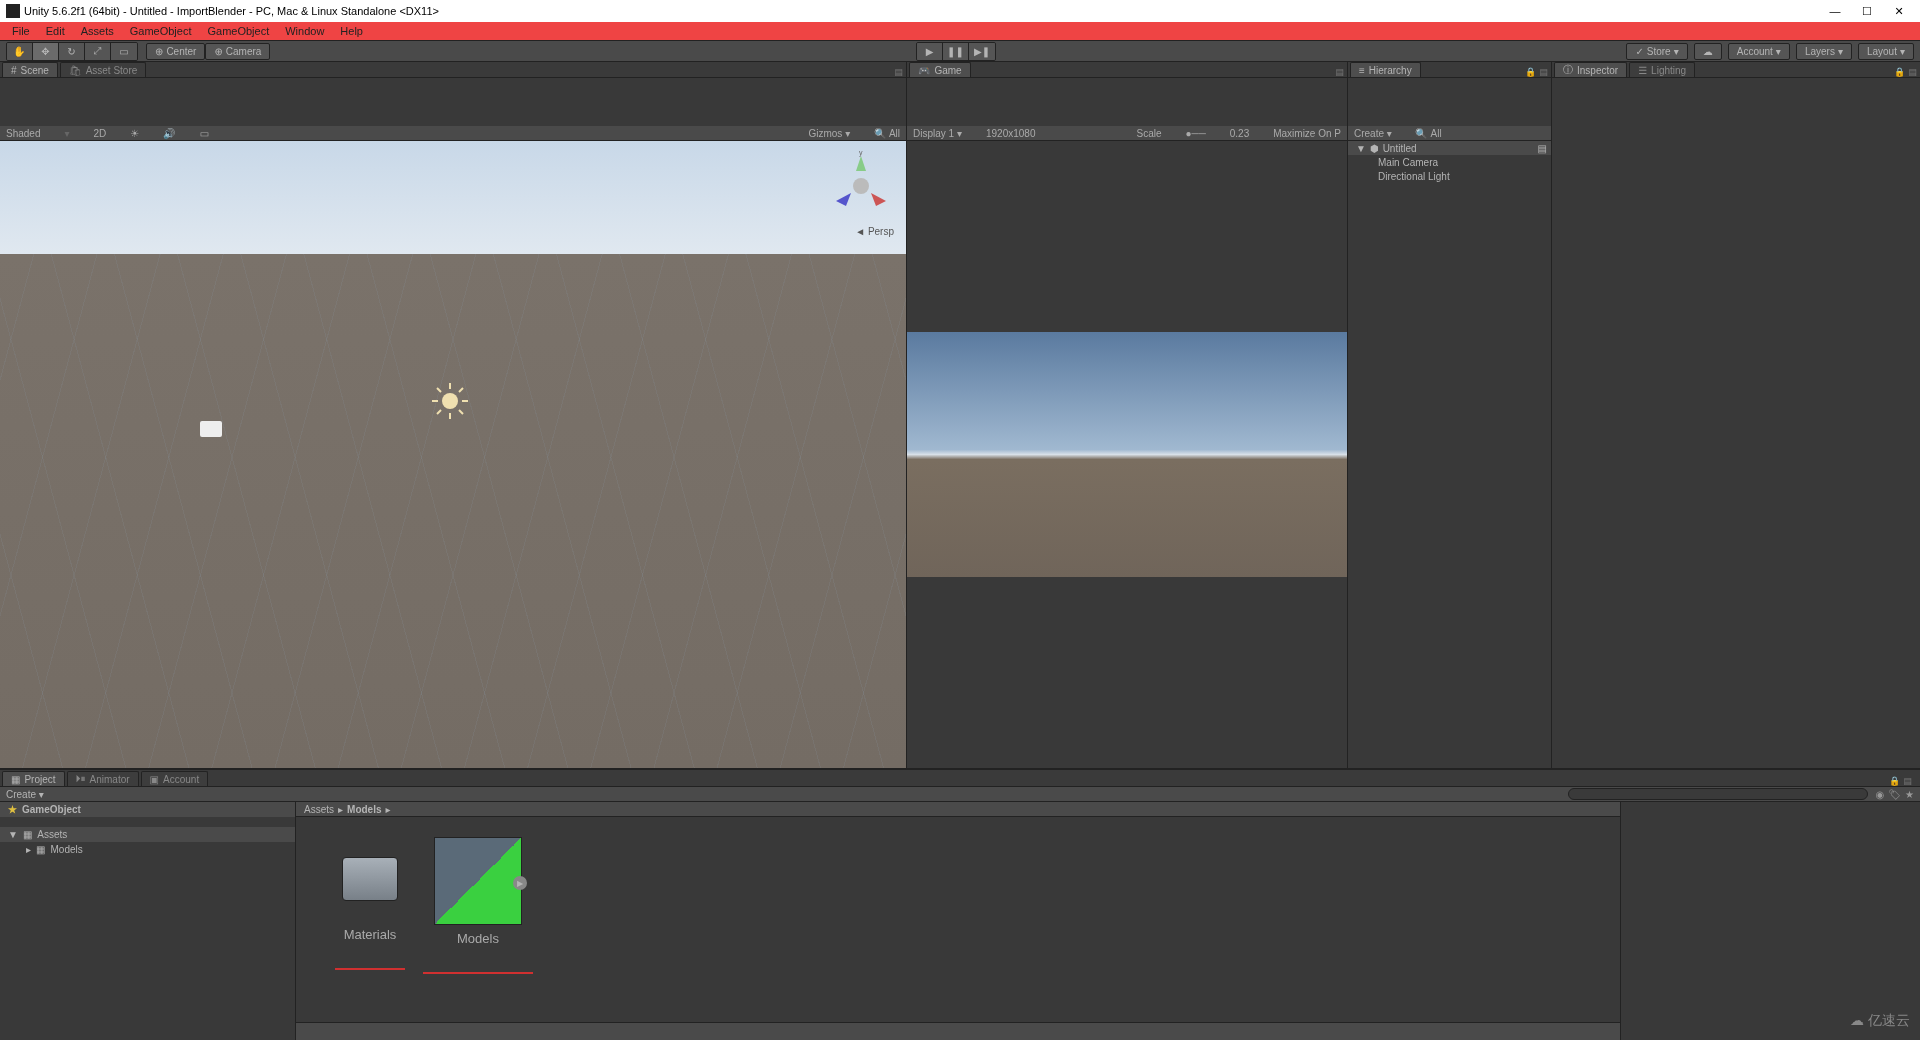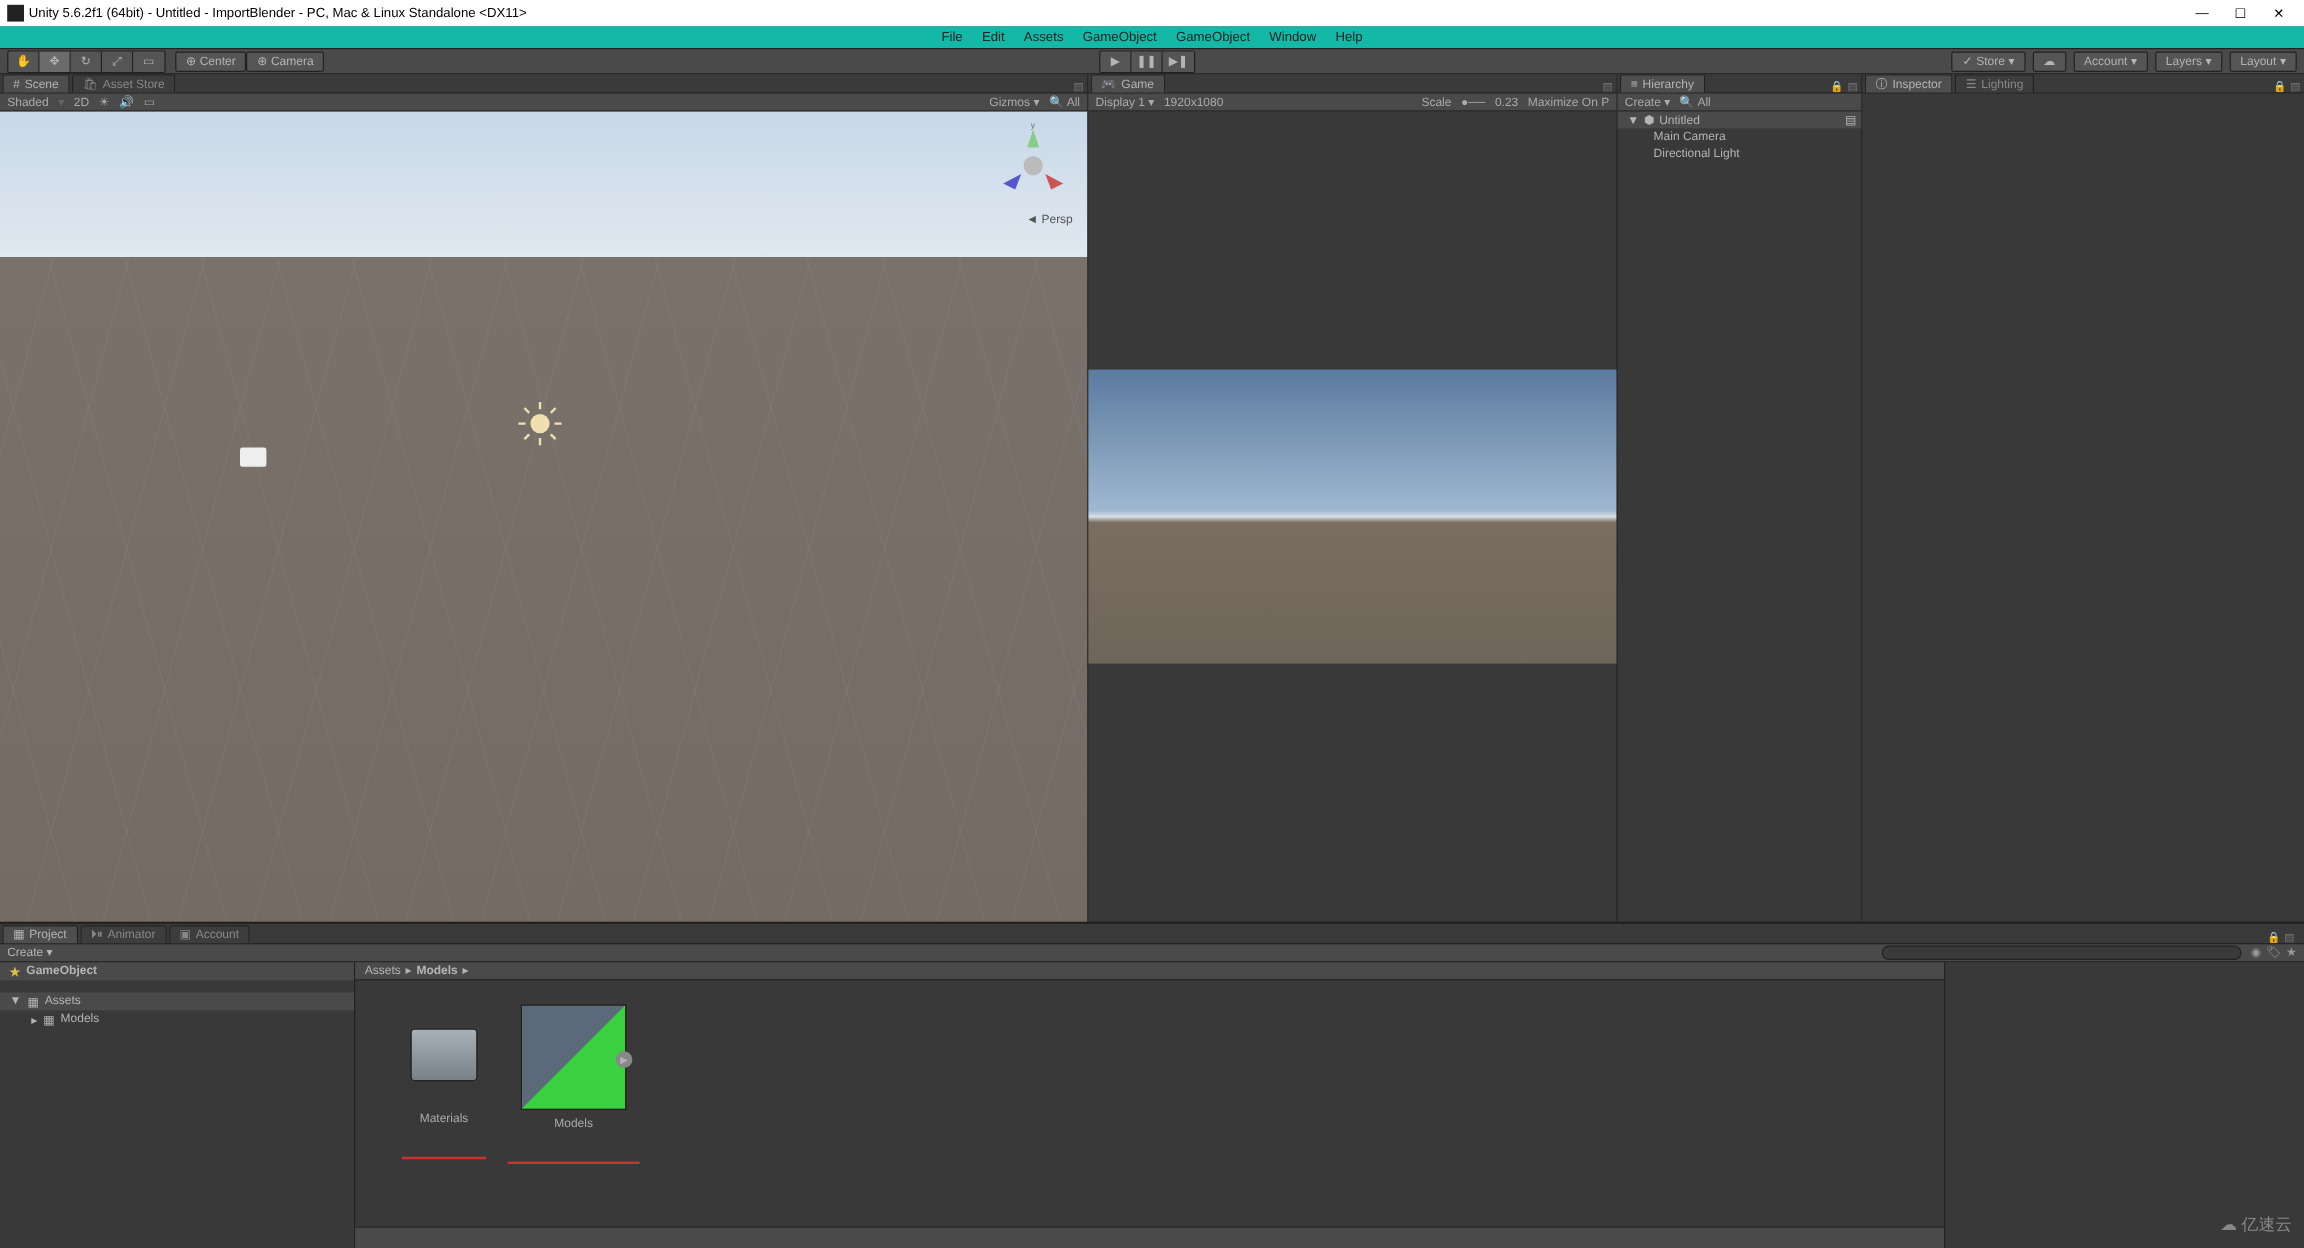--- a/index.html
+++ b/index.html
@@ -2,40 +2,40 @@
 <html><head>
 <meta charset="utf-8">
 <style>
 * { margin: 0; padding: 0; box-sizing: border-box; font-family: Arial, sans-serif; }
 body { width: 1920px; height: 1040px; background: #393939; color: #b4b4b4; font-size: 11px; overflow: hidden; display: flex; flex-direction: column; }
 .titlebar { height: 22px; background: #fff; color: #000; display: flex; align-items: center; padding: 0 6px; justify-content: space-between; }
 .titlebar-left { display: flex; align-items: center; gap: 4px; }
 .unity-logo { width: 14px; height: 14px; background: #222; display: inline-block; }
 .window-controls { display: flex; gap: 18px; padding-right: 8px; }
 .window-controls span { width: 14px; text-align: center; cursor: default; }
-.menubar { height: 18px; background: #14b8a6; color: #222; display: flex; align-items: center; padding: 0 6px; gap: 4px; justify-content: center; }
+.menubar { height: 18px; background: #ef4444; color: #222; display: flex; align-items: center; padding: 0 6px; gap: 4px; }
 .menubar span { padding: 1px 6px; }
 .toolbar { height: 22px; background: #4a4a4a; display: flex; align-items: center; padding: 0 6px; border-top: 1px solid #222; border-bottom: 1px solid #222; }
 .tool-group { display: flex; border: 1px solid #222; border-radius: 2px; overflow: hidden; margin-right: 8px; }
 .tool-btn { width: 26px; height: 17px; background: #555; border-right: 1px solid #222; display: flex; align-items: center; justify-content: center; font-size: 10px; }
 .tool-btn:last-child { border-right: none; }
 .tool-btn.active { background: #6b6b6b; }
 .pill-btn { height: 17px; background: #555; border: 1px solid #222; border-radius: 2px; padding: 0 8px; display: flex; align-items: center; gap: 3px; font-size: 10px; }
 .toolbar-center { position: absolute; left: 50%; transform: translateX(-50%); display: flex; }
 .toolbar-right { margin-left: auto; display: flex; gap: 6px; }
 .main { flex: 1; display: flex; min-height: 0; }
 .scene-col { width: 907px; display: flex; flex-direction: column; border-right: 1px solid #222; }
 .game-col { width: 441px; display: flex; flex-direction: column; border-right: 1px solid #222; }
 .hierarchy-col { width: 204px; display: flex; flex-direction: column; border-right: 1px solid #222; }
 .inspector-col { flex: 1; display: flex; flex-direction: column; }
 .tab-row { height: 16px; background: #3a3a3a; display: flex; align-items: flex-end; padding-left: 2px; border-bottom: 1px solid #222; }
 .tab { height: 15px; background: #4e4e4e; padding: 0 8px; display: flex; align-items: center; gap: 4px; border: 1px solid #222; border-bottom: none; border-radius: 2px 2px 0 0; margin-right: 2px; font-size: 10px; }
 .tab.inactive { background: #3d3d3d; color: #888; }
 .tab-extras { margin-left: auto; display: flex; gap: 3px; padding-right: 3px; font-size: 9px; color: #777; align-items: center; }
-.sub-toolbar { height: 15px; background: #4a4a4a; display: flex; align-items: center; padding: 0 6px; gap: 8px; font-size: 10px; color: #aaa; border-bottom: 1px solid #222; }
+.sub-toolbar { height: 15px; background: #4a4a4a; display: flex; align-items: center; padding: 0 6px; gap: 24px; font-size: 10px; color: #aaa; border-bottom: 1px solid #222; margin-top: 48px; }
 .sub-toolbar .sep { color: #666; }
 .viewport { flex: 1; position: relative; background: linear-gradient(to bottom, #c8d8e8 0%, #e0e8f0 18%, #7a726a 18%, #746c64 100%); overflow: hidden; }
 .viewport-grid { position:absolute; inset:0; background: repeating-linear-gradient(75deg, transparent 0 60px, rgba(140,160,180,.12) 60px 61px), repeating-linear-gradient(-75deg, transparent 0 60px, rgba(140,160,180,.12) 60px 61px); top: 18%; }
 .sun-gizmo { position: absolute; left: 430px; top: 240px; width: 40px; height: 40px; }
 .cam-gizmo { position: absolute; left: 200px; top: 280px; width: 22px; height: 16px; background: #eee; border-radius: 2px; }
 .axis-gizmo { position: absolute; right: 10px; top: 10px; width: 70px; height: 70px; }
 .persp-label { position: absolute; right: 12px; top: 85px; font-size: 10px; color: #555; }
 .game-viewport { flex: 1; background: #393939; display: flex; align-items: center; justify-content: center; }
 .game-render { width: 100%; height: 245px; background: linear-gradient(to bottom,#5a7a9f 0%,#a0b8d0 48%,#d8e0e8 50%,#7a6e60 52%,#70655a 100%); }
 .hierarchy-body { flex: 1; padding: 0; }
@@ -55,21 +55,21 @@
 .tree-row.header { background: #4a4a4a; }
 .proj-content { flex: 1; display: flex; flex-direction: column; }
 .breadcrumb { height: 15px; background: #4a4a4a; display: flex; align-items: center; padding: 0 8px; gap: 4px; font-size: 10px; border-bottom: 1px solid #222; }
 .asset-grid { flex: 1; display: flex; gap: 20px; padding: 20px 30px; align-items: flex-start; }
 .asset-item { width: 88px; display: flex; flex-direction: column; align-items: center; gap: 6px; }
 .asset-thumb { width: 88px; height: 88px; background: #555; border: 1px solid #222; display: flex; align-items: center; justify-content: center; }
 .asset-thumb.folder { background: linear-gradient(#a8b0b8,#788088); border-radius: 4px; width: 56px; height: 44px; margin-top: 20px; margin-bottom: 20px; }
 .asset-thumb.model { background: linear-gradient(135deg,#5a6a78 50%,#3ad040 50%); }
 .asset-thumb.tex { background: repeating-linear-gradient(0deg,#b09880 0 8px,#987860 8px 16px); position:relative; }
 .asset-thumb.tex::before { content:""; position:absolute; top:0;left:0;right:0;height:20px;background:#f0f0f0; }
-.asset-label { font-size: 10px; color: #aaa; text-align: left; }
+.asset-label { font-size: 13px; color: #aaa; text-align: left; }
 .red-underline { width: 70px; height: 2px; background: #d03030; margin-top: 20px; }
 .proj-footer { height: 18px; background: #4a4a4a; border-top: 1px solid #222; }
 .proj-preview { width: 300px; border-left: 1px solid #222; background: #393939; }
 .watermark { position: absolute; right: 10px; bottom: 10px; font-size: 14px; color: #888; }
 svg { display: block; }
 </style>
 </head>
 <body>
 
 <div class="titlebar">

